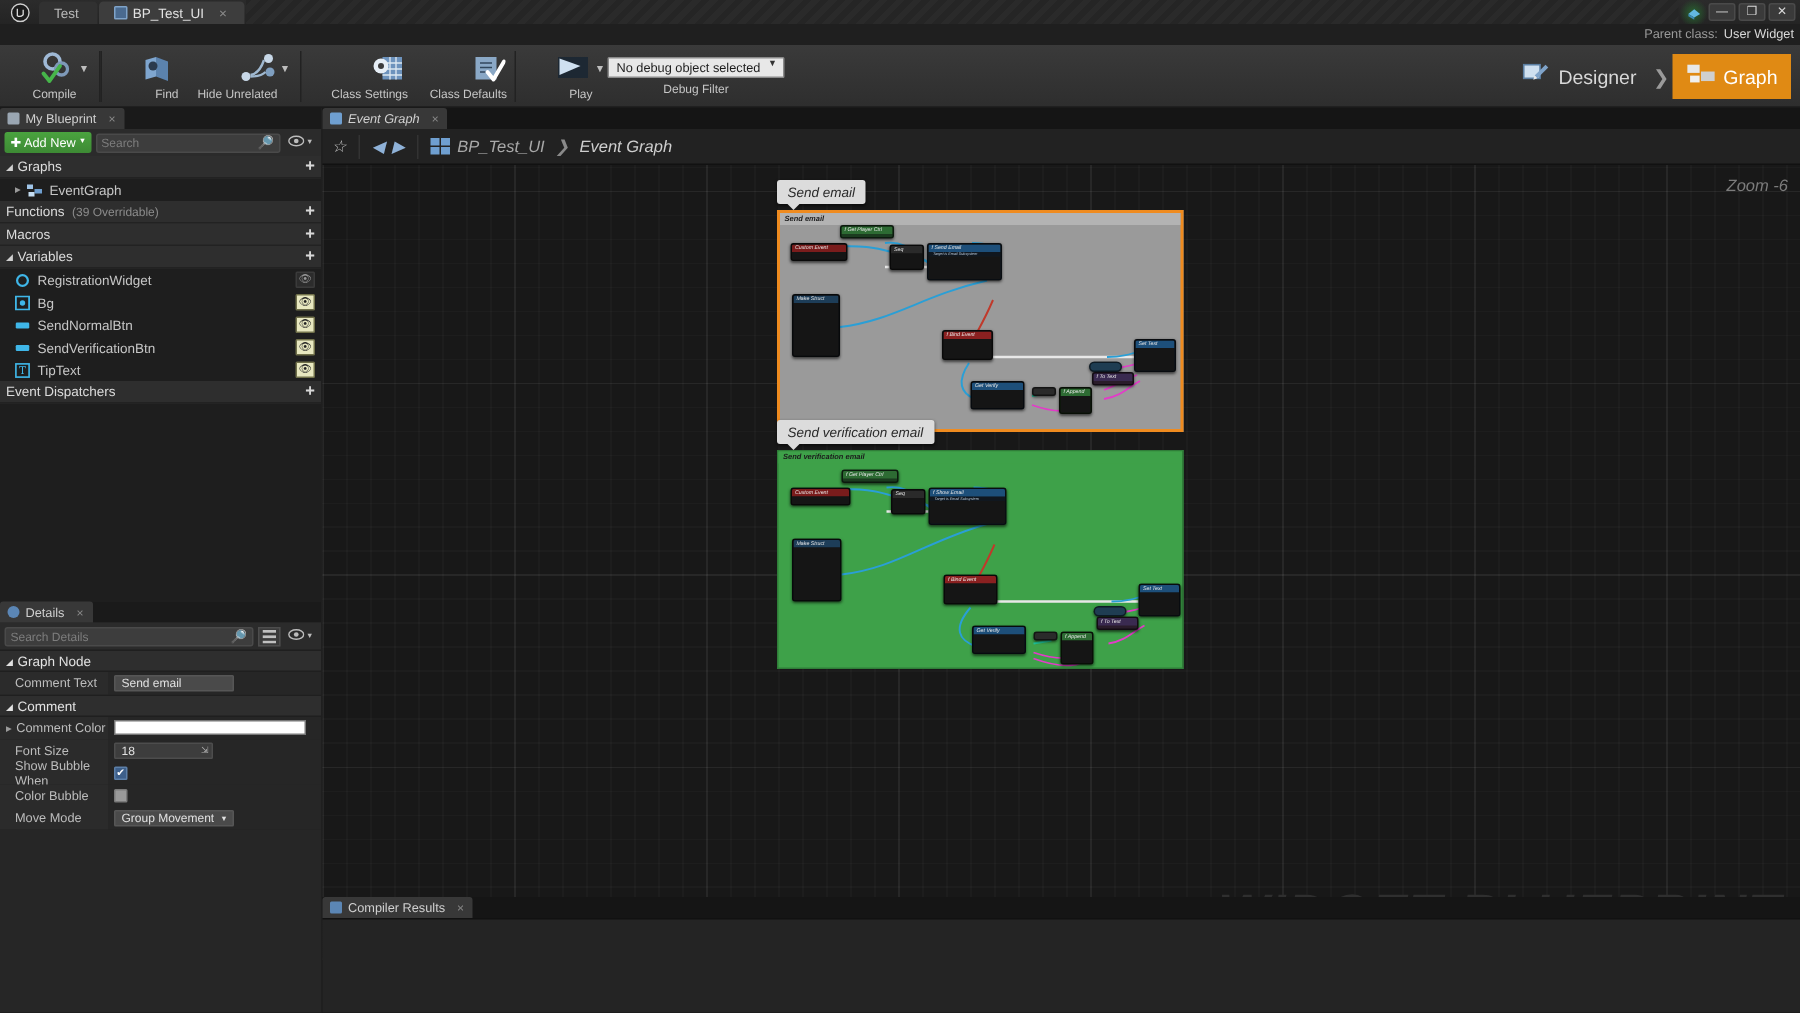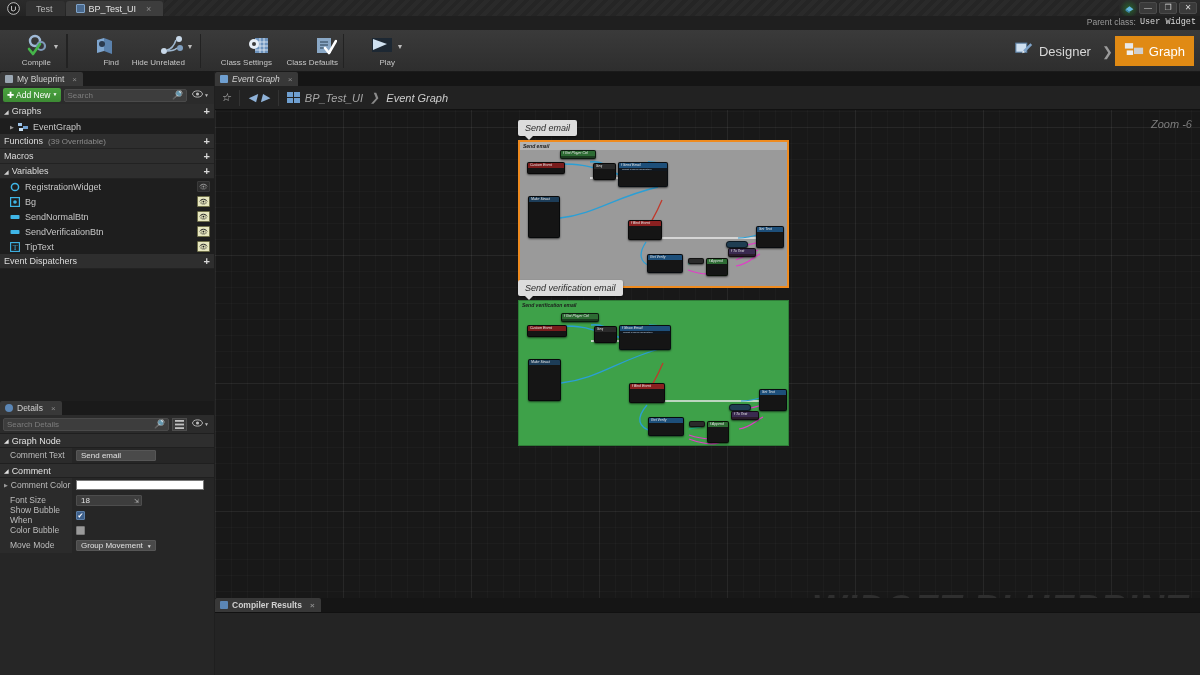--- a/index.html
+++ b/index.html
@@ -52,21 +52,21 @@
     position:absolute; left:0; top:16px; width:1200px; height:14px;
     background:#262626; display:flex; align-items:center; padding-left:4px;
   }
   .menuitem { font-size:9px; color:#bdbdbd; padding:0 7px; line-height:14px; }
 
   
   .parentclass {
     position:absolute; right:4px; top:17px; font-size:8.5px; color:#9a9a9a;
     display:flex; gap:4px; align-items:center;
   }
-  .parentclass .pcv { color:#d9d9d9;font-family:Liberation Mono, monospace; }
+  .parentclass .pcv { color:#d9d9d9; }
 
   
   .toolbar {
     position:absolute; left:0; top:30px; width:1200px; height:42px;
     background:linear-gradient(180deg,#3a3a3a,#2e2e2e);
     border-bottom:1px solid #1a1a1a;
     display:flex; align-items:flex-start;
   }
   .tgroup { display:flex; align-items:flex-start; height:42px; padding:0 5px; }
   .tsep { width:1px; height:34px; margin-top:4px; background:#222; }
@@ -236,21 +236,21 @@
     box-shadow:0 1px 2px rgba(0,0,0,.6); border:1px solid rgba(0,0,0,.55); }
   .nhead { height:5px; font-size:3.5px; line-height:5px; padding-left:2px; color:#e8e8e8;
     white-space:nowrap; overflow:hidden; }
   .nsub { height:3px; font-size:2.5px; line-height:3px; padding-left:3px; color:#b9c9d9;
     white-space:nowrap; overflow:hidden; background:rgba(0,0,0,.18); }
   .nbody { background:#151515; position:relative; }
   svg.wires { position:absolute; left:0; top:0; pointer-events:none; }
 
   
   .bottomdock { position:absolute; left:215px; top:598px; width:985px; height:77px; background:#1a1a1a; }
-  .cr-tabs { height:14px; display:flex; align-items:flex-end; background:#151515;font-weight:bold; }
+  .cr-tabs { height:14px; display:flex; align-items:flex-end; background:#151515; }
   .cr-body { height:63px; background:#242424; border-top:1px solid #111; }
 </style>
 </head>
 <body>
 
 <div id="app">
 
   <div class="titlebar">
     <div class="ue-logo">
       <svg width="13" height="13" viewBox="0 0 20 20">
@@ -370,20 +370,24 @@
       <div class="tbtn">
         <div class="tglyph">
           <svg width="26" height="21" viewBox="0 0 26 21">
             <rect x="3" y="3" width="20" height="14" fill="#1d2833"></rect>
             <path d="M4 4 L18 9 L4 15 Z" fill="#cfe0f0"></path>
           </svg>
         </div>
         <div class="tlabel">Play</div>
       </div>
       <div class="tarrow">▼</div>
+      <div class="dbgfilter">
+        <div class="dbgsel">No debug object selected</div>
+        <div class="dlabel">Debug Filter</div>
+      </div>
     </div>
 
     <div class="modeswitch">
       <div class="modebtn">
         <span>
           <svg width="20" height="17" viewBox="0 0 22 18">
             <rect x="2" y="2" width="12" height="10" fill="#cfe0f0" stroke="#5b7fa3" stroke-width="1.2"></rect>
             <path d="M12 12 L20 4 L18 2 L10 10 Z" fill="#7fa3c9"></path>
             <path d="M10 10 L12 12 L9 13 Z" fill="#e8e8e8"></path>
           </svg>

